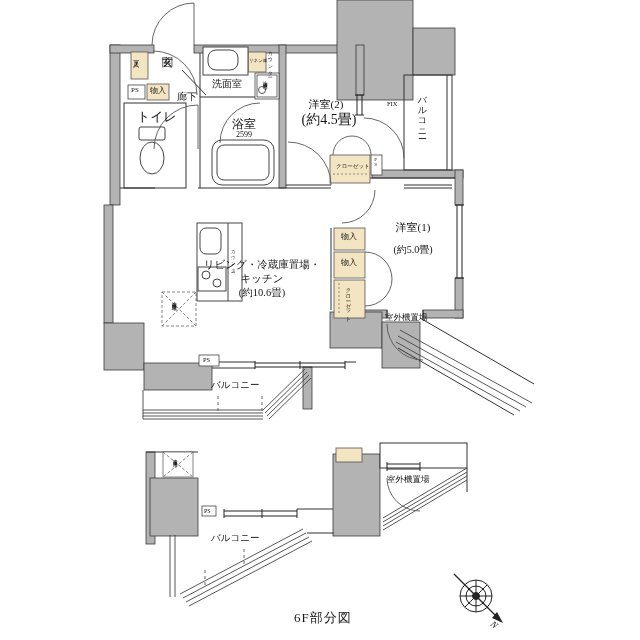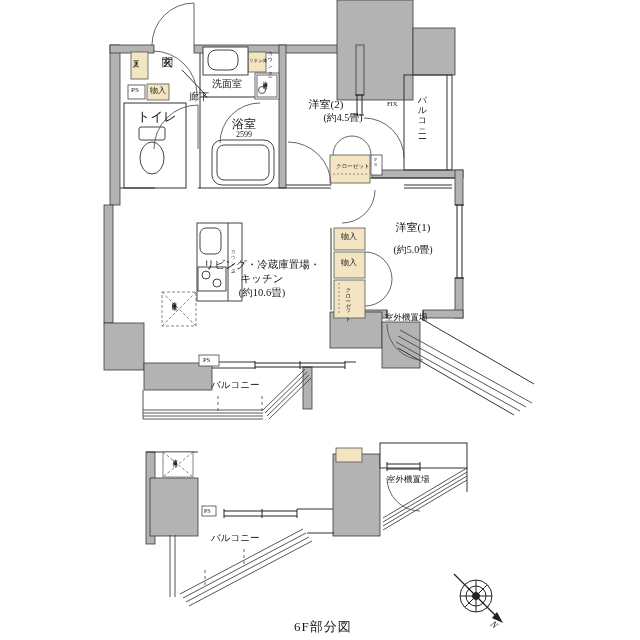--- a/index.html
+++ b/index.html
@@ -6,21 +6,21 @@
   .stage{position:relative;width:640px;height:640px;background:#fff;overflow:hidden;
          font-family:"Liberation Serif","DejaVu Serif",serif;color:#111;}
   .stage svg{position:absolute;left:0;top:0;}
   .lbl{position:absolute;white-space:nowrap;line-height:1.05;color:#151515;}
   .v{writing-mode:vertical-rl;text-orientation:mixed;letter-spacing:1px;}
   .vu{writing-mode:vertical-rl;text-orientation:upright;}
   .ctr{text-align:center;}
   .wm{position:absolute;left:228px;top:293px;font-size:40px;font-weight:bold;
       color:rgba(125,125,125,0.16);letter-spacing:2px;
       font-family:"Liberation Sans","DejaVu Sans",sans-serif;}
-  .cap{font-size:13px;letter-spacing:1px;margin-top:9px;}
+  .cap{font-size:13px;letter-spacing:1px;}
 </style>
 </head>
 <body>
 
 <div class="stage">
 
   <svg width="640" height="640" viewBox="0 0 640 640">
     <g stroke="#3a3a3a" stroke-width="0.8" fill="#b3b3b3">
 
       <rect x="110" y="45" width="10" height="160"></rect>
@@ -181,33 +181,33 @@
       <polygon points="503,623 492,618 497,612" fill="#222" stroke="none"></polygon>
       <text x="490" y="625" font-size="9" font-style="italic" fill="#111" stroke="none" transform="rotate(40 490 625)">N</text>
     </g>
   </svg>
 
 
   <div class="lbl v" style="left:161px;top:47px;font-size:11px;">玄関</div>
   <div class="lbl v" style="left:133px;top:55px;font-size:6px;">下足入</div>
   <div class="lbl" style="left:131px;top:87px;font-size:7px;">PS</div>
   <div class="lbl" style="left:150px;top:87px;font-size:8px;">物入</div>
-  <div class="lbl" style="left:189px;top:92px;font-size:10px;">廊下</div>
+  <div class="lbl" style="left:177px;top:92px;font-size:10px;">廊下</div>
   <div class="lbl" style="left:137px;top:110px;font-size:13px;">トイレ</div>
 
   <div class="lbl" style="left:212px;top:79px;font-size:10px;">洗面室</div>
   <div class="lbl" style="left:249px;top:59px;font-size:4.5px;">リネン庫</div>
   <div class="lbl v" style="left:267px;top:47px;font-size:5px;">カウンター</div>
   <div class="lbl v" style="left:262px;top:77px;font-size:4.5px;height:20px;">洗濯機置場</div>
 
   <div class="lbl ctr" style="left:218px;top:118px;width:52px;font-size:12px;">浴室</div>
   <div class="lbl ctr" style="left:218px;top:131px;width:52px;font-size:8px;">2599</div>
 
   <div class="lbl ctr" style="left:275px;top:99px;width:102px;font-size:11px;">洋室(2)</div>
-  <div class="lbl ctr" style="left:292px;top:113px;width:102px;font-size:10px;">(約4.5畳)</div>
+  <div class="lbl ctr" style="left:278px;top:113px;width:102px;font-size:14px;">(約4.5畳)</div>
   <div class="lbl" style="left:336px;top:164px;font-size:5.5px;">クローゼット</div>
   <div class="lbl" style="left:387px;top:101px;font-size:6.5px;">FIX</div>
   <div class="lbl v" style="left:417px;top:89px;font-size:9px;">バルコニー</div>
   <div class="lbl vu" style="left:373px;top:157px;font-size:5px;">PS</div>
 
   <div class="lbl ctr" style="left:363px;top:222px;width:100px;font-size:11px;">洋室(1)</div>
   <div class="lbl ctr" style="left:363px;top:245px;width:100px;font-size:10px;">(約5.0畳)</div>
   <div class="lbl" style="left:341px;top:233px;font-size:8px;">物入</div>
   <div class="lbl" style="left:341px;top:259px;font-size:8px;">物入</div>
   <div class="lbl v" style="left:345px;top:283px;font-size:5.5px;">クローゼット</div>

